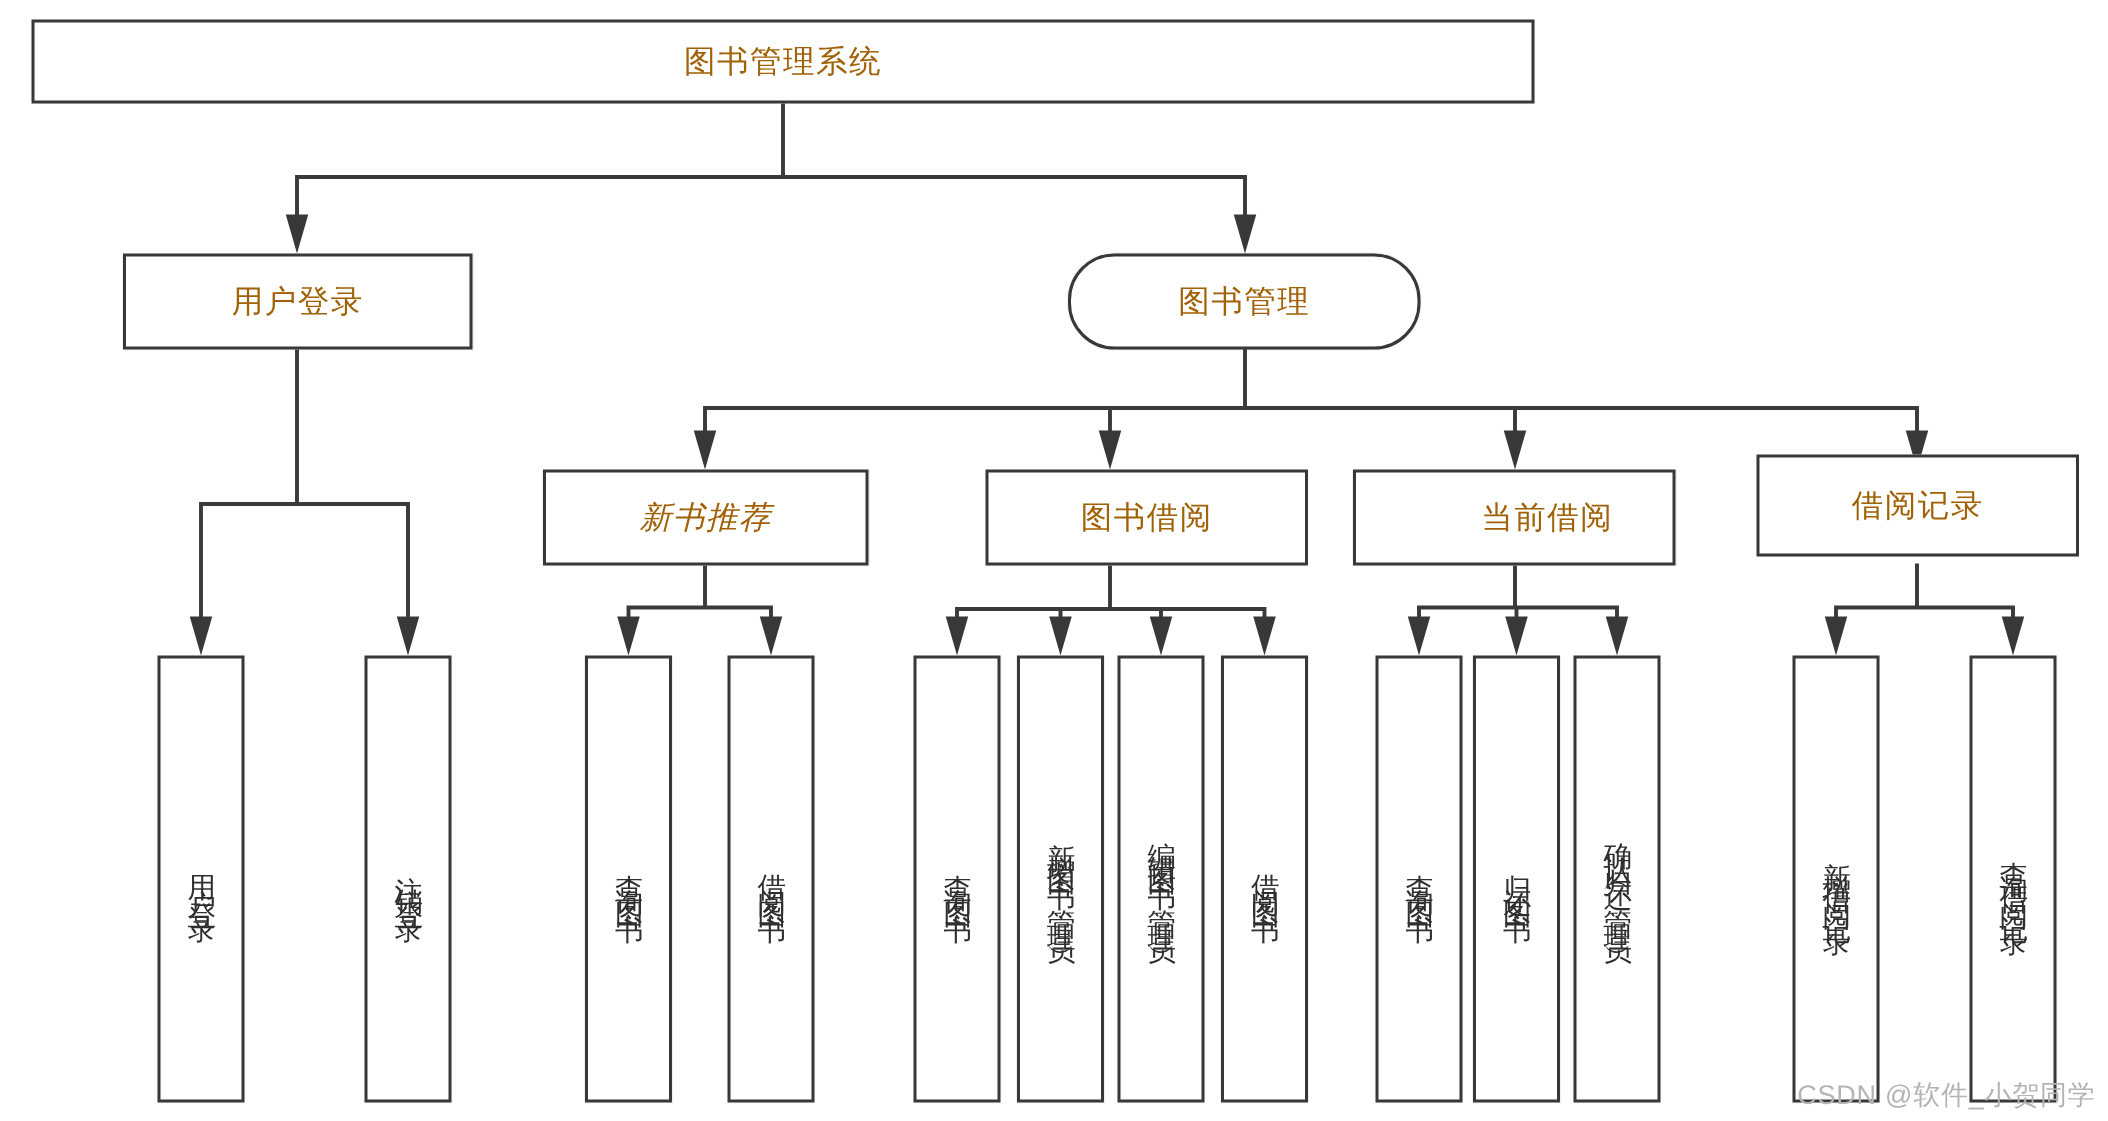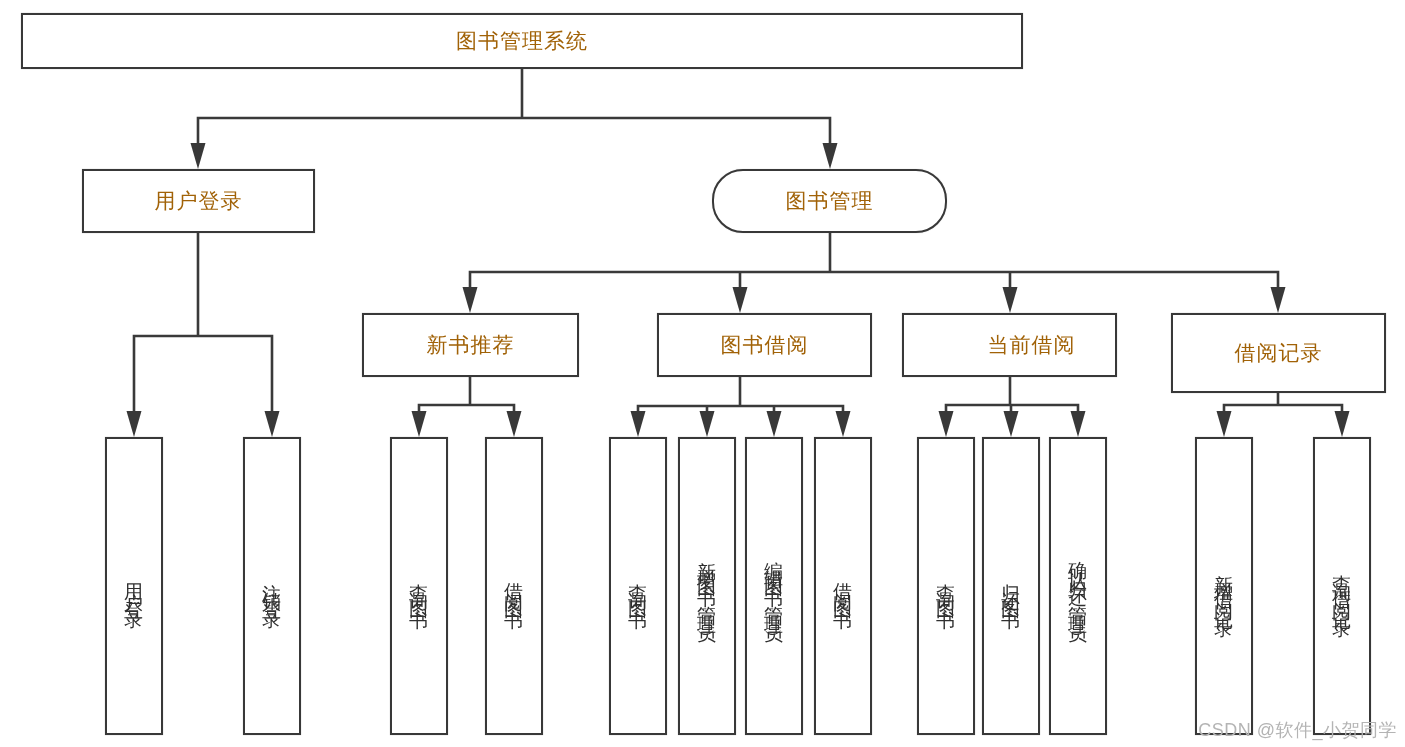--- a/index.html
+++ b/index.html
@@ -98,24 +98,24 @@
       <use href="#ah" transform="translate(1224,437)"></use>
       <use href="#ah" transform="translate(1342,437)"></use>
     </g>
   </svg>
 
   <div class="hbox" style="left:21px; top:13px; width:1002px; height:56px;">图书管理系统</div>
 
   <div class="hbox" style="left:82px; top:169px; width:233px; height:64px;">用户登录</div>
   <div class="hbox" style="left:712px; top:169px; width:235px; height:64px;border-radius:31px;">图书管理</div>
 
-  <div class="hbox" style="left:362px; top:313px; width:217px; height:64px;">新书推荐</div>
+  <div class="hbox" style="left:362px; top:313px; width:217px; height:64px;font-style:italic;">新书推荐</div>
   <div class="hbox" style="left:633px; top:313px; width:215px; height:64px;margin-left:24px;">图书借阅</div>
   <div class="hbox" style="left:902px; top:313px; width:215px; height:64px;padding-left:44px;">当前借阅</div>
-  <div class="hbox" style="left:1171px; top:313px; width:215px; height:80px;">借阅记录</div>
+  <div class="hbox" style="left:1171px; top:303px; width:215px; height:68px;">借阅记录</div>
 
   <div class="vbox" style="left:105px; top:437px; width:58px; height:298px;">
     <span>用户登录</span>
   </div>
   <div class="vbox" style="left:243px; top:437px; width:58px; height:298px;">
     <span>注销登录</span>
   </div>
 
   <div class="vbox" style="left:390px; top:437px; width:58px; height:298px;">
     <span>查询图书</span>

